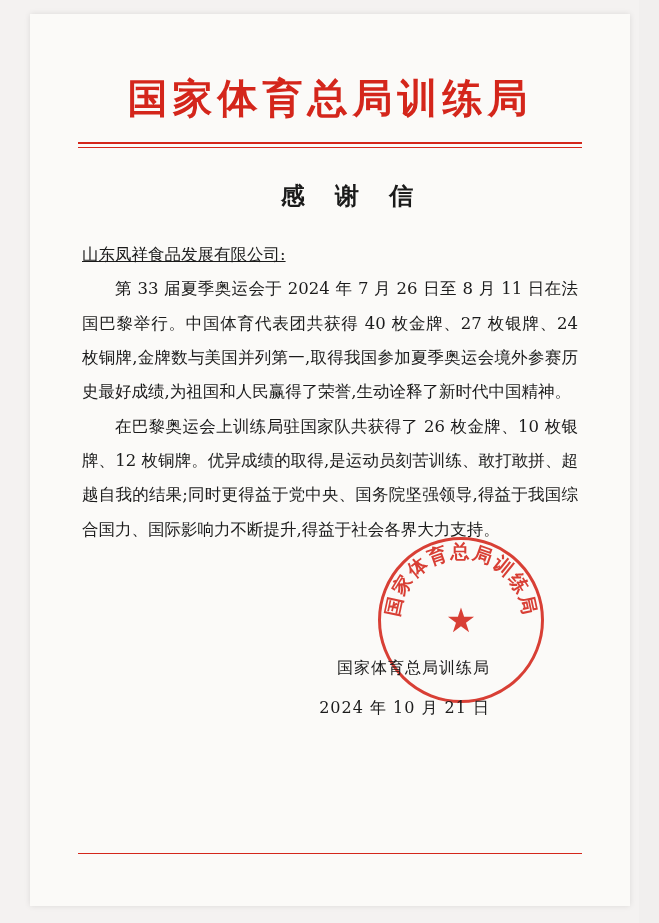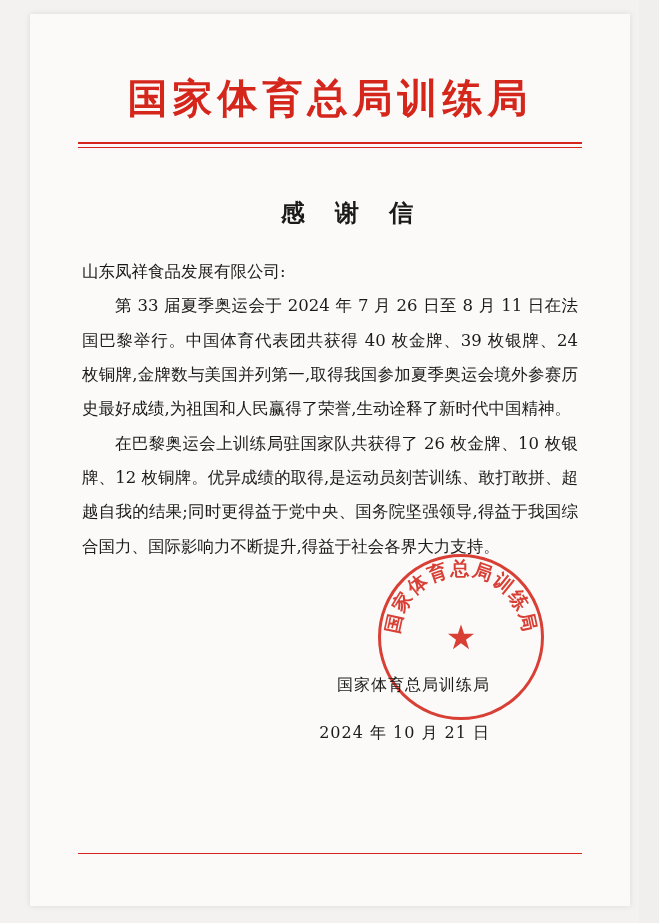--- a/index.html
+++ b/index.html
@@ -52,37 +52,38 @@
     height: 2px;
     background: #d4261b;
   }
   .rule-thin {
     height: 1px;
     background: #d4261b;
     margin-top: 3px;
   }
   .doc-title {
     text-align: center;
-    margin-top: 49px;
+    margin-top: 32px;
     font-size: 24px;
     font-weight: bold;
     letter-spacing: 11px;
     color: #1a1a1a;
     text-indent: 11px;
     padding-left: 34px;
   }
   .body-text {
     margin: 26px 52px 0 52px;
     font-size: 16.5px;
     line-height: 2.08;
     color: #1b1b1b;
     text-align: justify;
   }
   .salutation {
     margin-bottom: 0;
+    text-decoration: underline;
   }
   .para {
     text-indent: 2em;
     margin: 0;
   }
   .signature-block {
     position: relative;
     margin-top: 26px;
     height: 160px;
   }
@@ -127,21 +128,20 @@
     color: #1b1b1b;
     letter-spacing: 1px;
   }
   .sign-date {
     position: absolute;
     right: 88px;
     top: 118px;
     font-size: 16px;
     color: #1b1b1b;
     letter-spacing: 1px;
-    margin-top: 8px;
   }
   .footer-rule {
     position: absolute;
     left: 48px;
     right: 48px;
     bottom: 52px;
     height: 1px;
     background: #d4261b;
   }
 </style>
@@ -157,21 +157,21 @@
 
     <div class="rule-wrap">
       <div class="rule-thick"></div>
       <div class="rule-thin"></div>
     </div>
 
     <div class="doc-title">感 谢 信</div>
 
     <div class="body-text">
       <p class="para salutation" style="text-indent:0">山东凤祥食品发展有限公司:</p>
-      <p class="para">第 33 届夏季奥运会于 2024 年 7 月 26 日至 8 月 11 日在法国巴黎举行。中国体育代表团共获得 40 枚金牌、39 枚银牌、24 枚铜牌,金牌数与美国并列第一,取得我国参加夏季奥运会境外参赛历史最好成绩,为祖国和人民赢得了荣誉,生动诠释了新时代中国精神。</p>
+      <p class="para">第 33 届夏季奥运会于 2024 年 7 月 26 日至 8 月 11 日在法国巴黎举行。中国体育代表团共获得 40 枚金牌、27 枚银牌、24 枚铜牌,金牌数与美国并列第一,取得我国参加夏季奥运会境外参赛历史最好成绩,为祖国和人民赢得了荣誉,生动诠释了新时代中国精神。</p>
       <p class="para">在巴黎奥运会上训练局驻国家队共获得了 26 枚金牌、10 枚银牌、12 枚铜牌。优异成绩的取得,是运动员刻苦训练、敢打敢拼、超越自我的结果;同时更得益于党中央、国务院坚强领导,得益于我国综合国力、国际影响力不断提升,得益于社会各界大力支持。</p>
 
       <div class="signature-block">
         <div class="stamp">
           <svg class="stamp-arc" viewBox="0 0 160 160">
             <defs>
               <path id="arcTop" d="M 18,80 A 62,62 0 1 1 142,80"></path>
             </defs>
             <text>
               <textPath href="#arcTop" startOffset="50%" text-anchor="middle">国家体育总局训练局</textPath>

